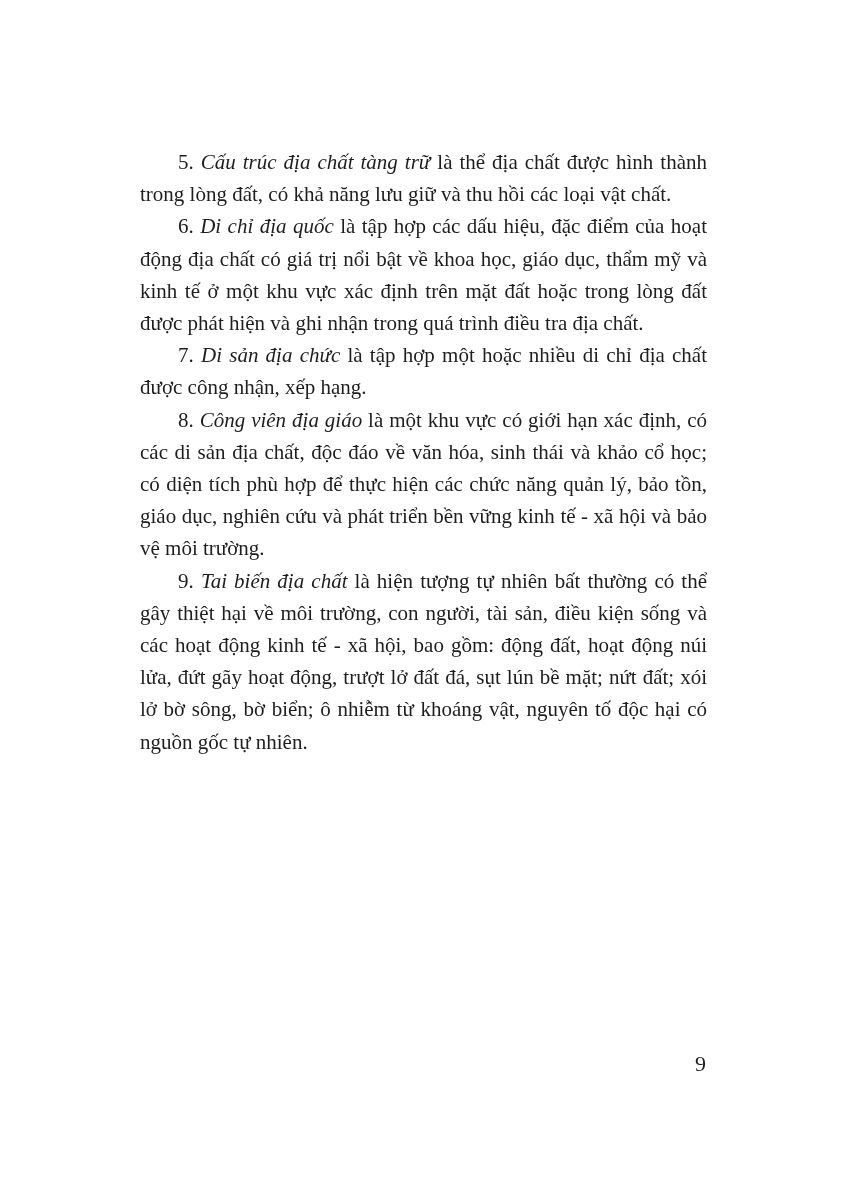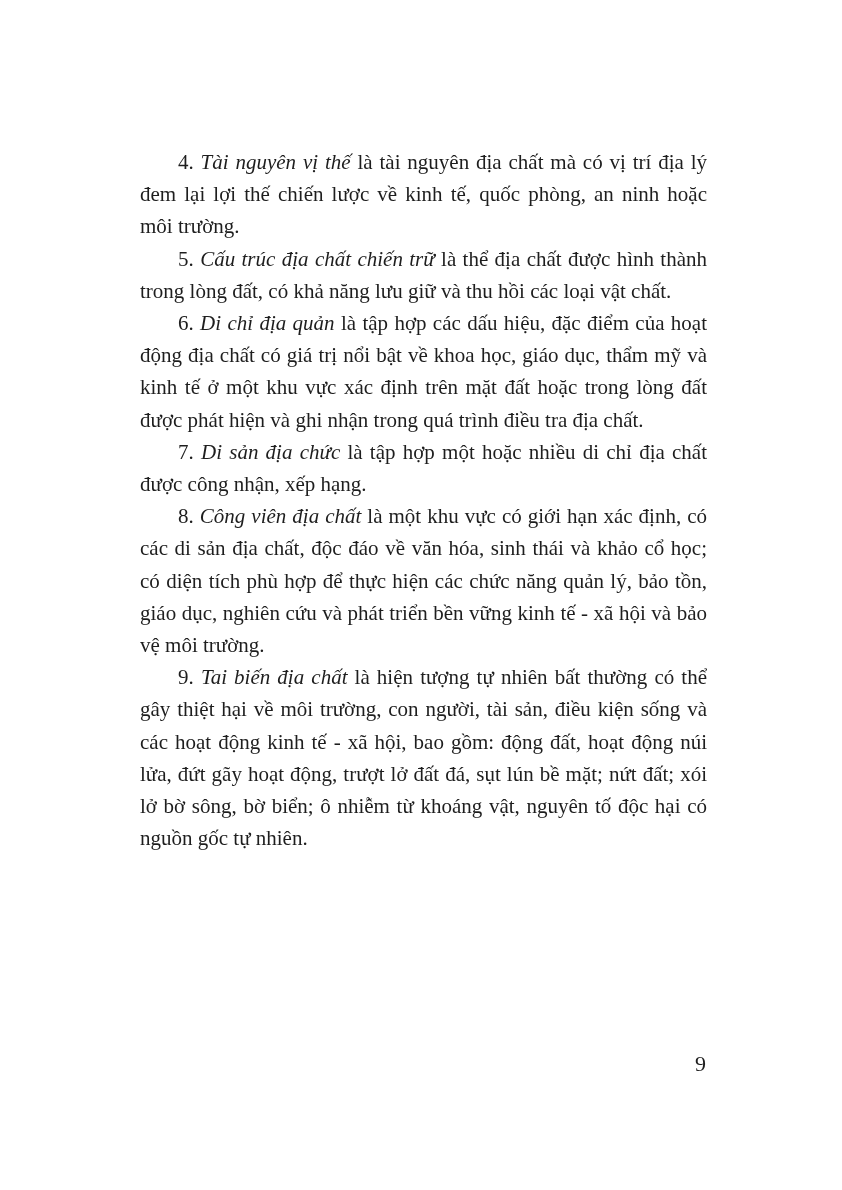--- a/index.html
+++ b/index.html
@@ -40,29 +40,28 @@
     color: #1e1e1e;
     line-height: 1;
   }
 </style>
 </head>
 <body>
 
 <div class="page">
   <div class="content">
 
-    <p class="para"><span>4. </span><span class="term">Tài nguyên vị thế</span><span> là tài nguyên địa chất mà có vị trí địa lý đem lại lợi thế chiến lược về kinh tế, quốc phòng, an ninh hoặc môi trường.</span></p>
 
-    <p class="para"><span>5. </span><span class="term">Cấu trúc địa chất chiến trữ</span><span> là thể địa chất được hình thành trong lòng đất, có khả năng lưu giữ và thu hồi các loại vật chất.</span></p>
+    <p class="para"><span>5. </span><span class="term">Cấu trúc địa chất tàng trữ</span><span> là thể địa chất được hình thành trong lòng đất, có khả năng lưu giữ và thu hồi các loại vật chất.</span></p>
 
-    <p class="para"><span>6. </span><span class="term">Di chỉ địa quản</span><span> là tập hợp các dấu hiệu, đặc điểm của hoạt động địa chất có giá trị nổi bật về khoa học, giáo dục, thẩm mỹ và kinh tế ở một khu vực xác định trên mặt đất hoặc trong lòng đất được phát hiện và ghi nhận trong quá trình điều tra địa chất.</span></p>
+    <p class="para"><span>6. </span><span class="term">Di chỉ địa quốc</span><span> là tập hợp các dấu hiệu, đặc điểm của hoạt động địa chất có giá trị nổi bật về khoa học, giáo dục, thẩm mỹ và kinh tế ở một khu vực xác định trên mặt đất hoặc trong lòng đất được phát hiện và ghi nhận trong quá trình điều tra địa chất.</span></p>
 
     <p class="para"><span>7. </span><span class="term">Di sản địa chức</span><span> là tập hợp một hoặc nhiều di chỉ địa chất được công nhận, xếp hạng.</span></p>
 
-    <p class="para"><span>8. </span><span class="term">Công viên địa chất</span><span> là một khu vực có giới hạn xác định, có các di sản địa chất, độc đáo về văn hóa, sinh thái và khảo cổ học; có diện tích phù hợp để thực hiện các chức năng quản lý, bảo tồn, giáo dục, nghiên cứu và phát triển bền vững kinh tế - xã hội và bảo vệ môi trường.</span></p>
+    <p class="para"><span>8. </span><span class="term">Công viên địa giáo</span><span> là một khu vực có giới hạn xác định, có các di sản địa chất, độc đáo về văn hóa, sinh thái và khảo cổ học; có diện tích phù hợp để thực hiện các chức năng quản lý, bảo tồn, giáo dục, nghiên cứu và phát triển bền vững kinh tế - xã hội và bảo vệ môi trường.</span></p>
 
     <p class="para"><span>9. </span><span class="term">Tai biến địa chất</span><span> là hiện tượng tự nhiên bất thường có thể gây thiệt hại về môi trường, con người, tài sản, điều kiện sống và các hoạt động kinh tế - xã hội, bao gồm: động đất, hoạt động núi lửa, đứt gãy hoạt động, trượt lở đất đá, sụt lún bề mặt; nứt đất; xói lở bờ sông, bờ biển; ô nhiễm từ khoáng vật, nguyên tố độc hại có nguồn gốc tự nhiên.</span></p>
 
 
   </div>
 
   <div class="page-number">9</div>
 </div>
 
 </body></html>

